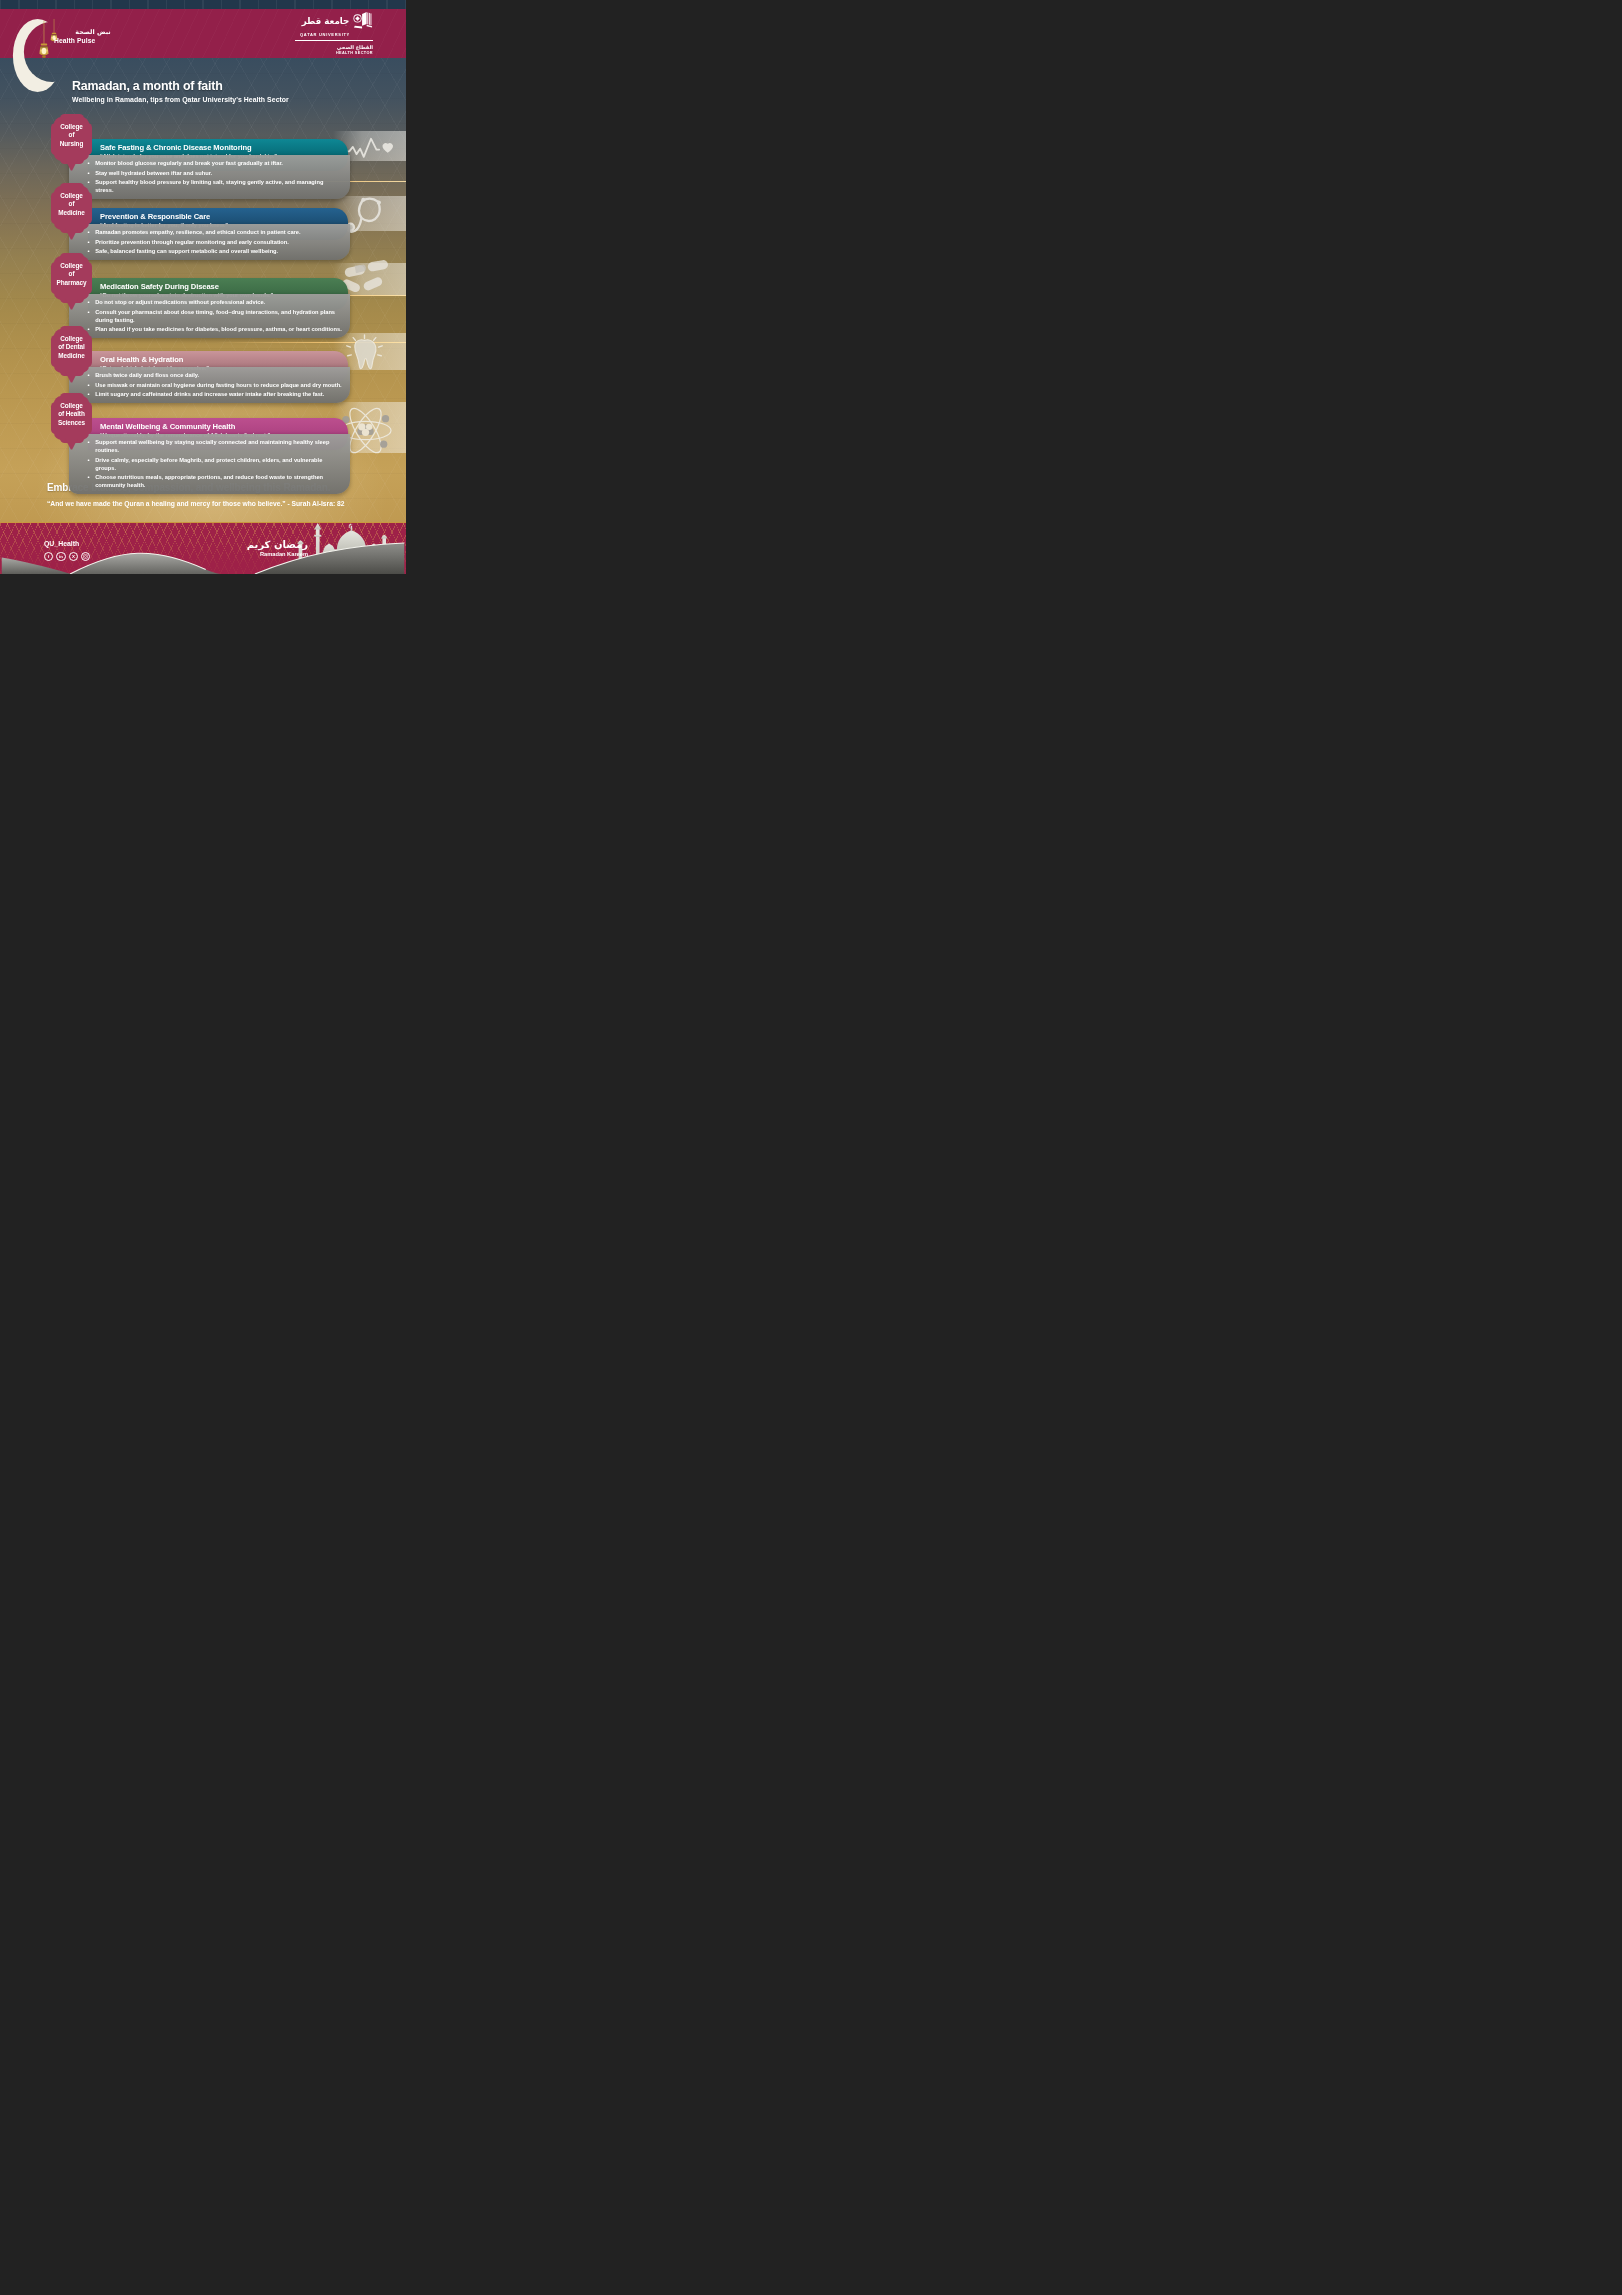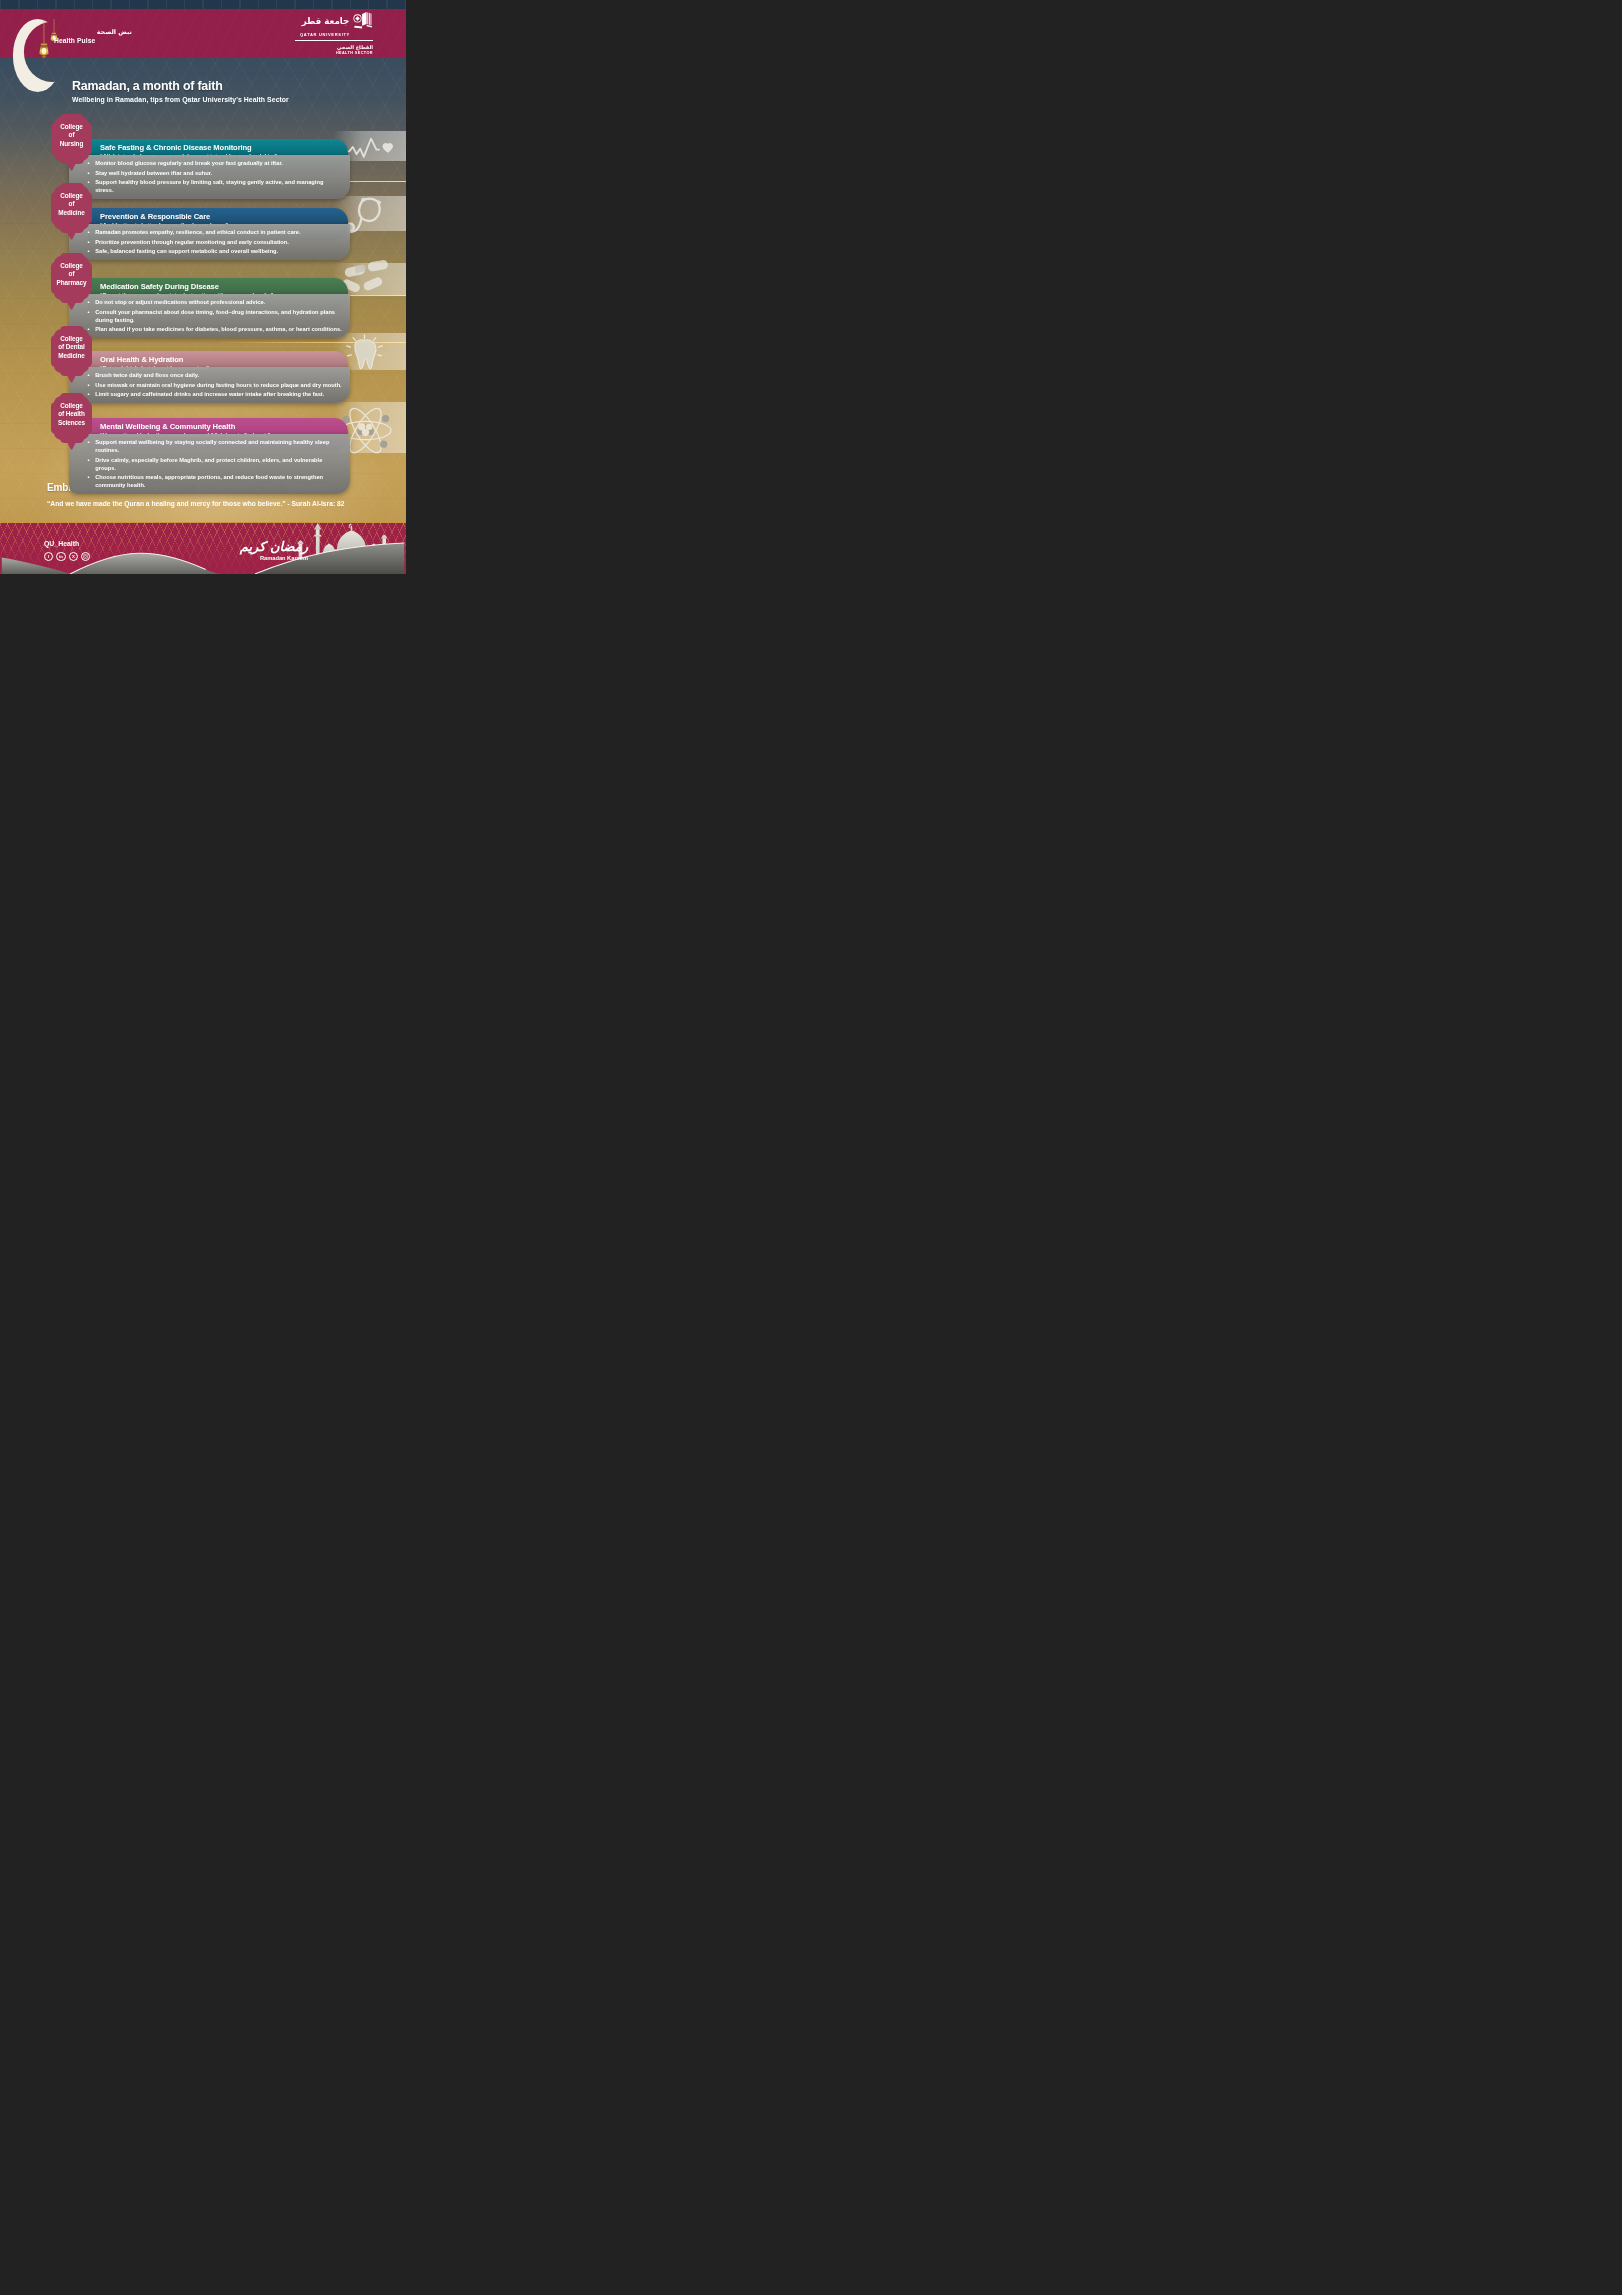--- a/index.html
+++ b/index.html
@@ -25,21 +25,21 @@
   .top-strip::after{content:"";position:absolute;inset:0;
       background:repeating-linear-gradient(90deg, rgba(255,255,255,0.06) 0 1.4px, transparent 1.4px 18.4px);}
 
   
   .brand-band{position:absolute;left:0;top:9.2px;width:406px;height:49px;background:#93204A;}
   .brand-band::after{content:"";position:absolute;inset:0;
       background:repeating-linear-gradient(115deg, rgba(255,255,255,0.025) 0 0.9px, transparent 0.9px 12px);}
   .crescent-wrap{position:absolute;left:12px;top:17.4px;width:53px;height:77px;z-index:6;}
   .pulse-brand{position:absolute;left:54px;top:27.5px;z-index:7;width:78px;}
   .arabic{font-family:"DejaVu Sans","Liberation Sans",sans-serif;}
-  .pulse-ar{font-size:6.4px;font-weight:bold;text-align:right;}
+  .pulse-ar{font-size:6.4px;font-weight:bold;text-align:center;}
   .pulse-en{font-size:6.7px;font-weight:bold;margin-top:1.4px;letter-spacing:0.1px;}
 
   .qu-logo{position:absolute;right:33px;top:2.8px;width:78px;text-align:right;z-index:7;}
   .qu-row{display:flex;justify-content:flex-end;align-items:center;gap:3.7px;}
   .qu-ar{font-size:8.7px;font-weight:bold;line-height:1;text-align:center;}
   .qu-en{font-size:4px;font-weight:bold;letter-spacing:0.7px;margin-top:0.9px;margin-right:23px;}
   .qu-rule{height:0.9px;background:#fff;margin-top:2.8px;}
   .sector-ar{font-size:5px;font-weight:bold;margin-top:3.2px;}
   .sector-en{font-size:3.8px;font-weight:bold;letter-spacing:0.4px;margin-top:0.9px;}
 
@@ -98,21 +98,21 @@
         repeating-linear-gradient(115deg, rgba(225,172,84,0.40) 0 0.7px, transparent 0.7px 6.9px),
         repeating-linear-gradient(65deg, rgba(225,172,84,0.40) 0 0.7px, transparent 0.7px 6.9px),
         #9E2148;
       border-top:0.9px solid #C9973F;}
   .footer-deco{position:absolute;inset:0;pointer-events:none;}
   .handle{position:absolute;left:44px;top:17.4px;font-size:6.9px;font-weight:bold;z-index:4;}
   .socials{position:absolute;left:44px;top:28.5px;display:flex;gap:3.2px;z-index:4;}
   .soc{width:9.2px;height:9.2px;border:0.6px solid #fff;border-radius:50%;box-sizing:border-box;
       display:flex;align-items:center;justify-content:center;font-size:4.4px;font-weight:bold;color:#fff;}
   .greeting{position:absolute;left:230px;top:15.6px;width:78px;text-align:right;z-index:4;}
-  .greet-ar{font-size:13px;font-weight:bold;font-style:italic;}
+  .greet-ar{font-size:10px;font-weight:bold;}
   .greet-en{font-size:5.7px;font-weight:bold;margin-top:1.4px;}
 </style>
 </head>
 <body>
 
 <div class="page">
 
   <div class="top-strip"></div>
 
   <header class="brand-band">

